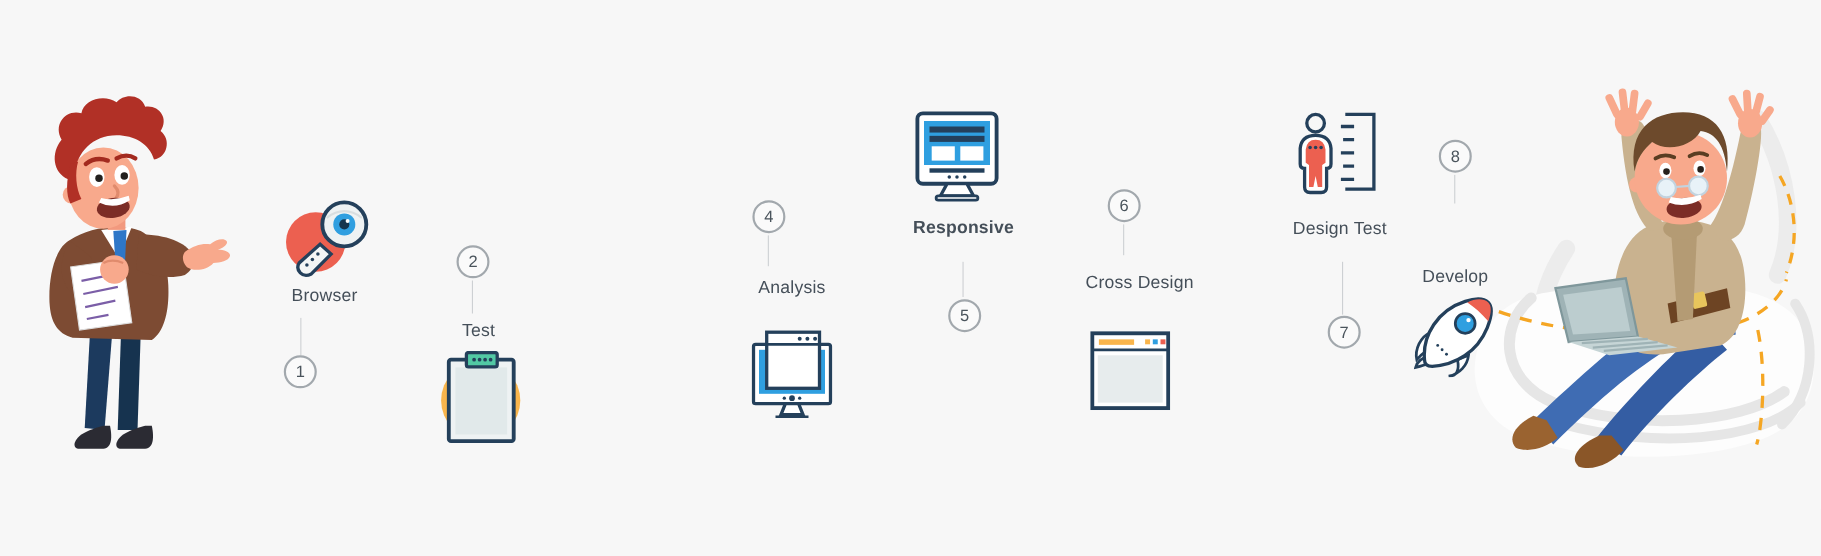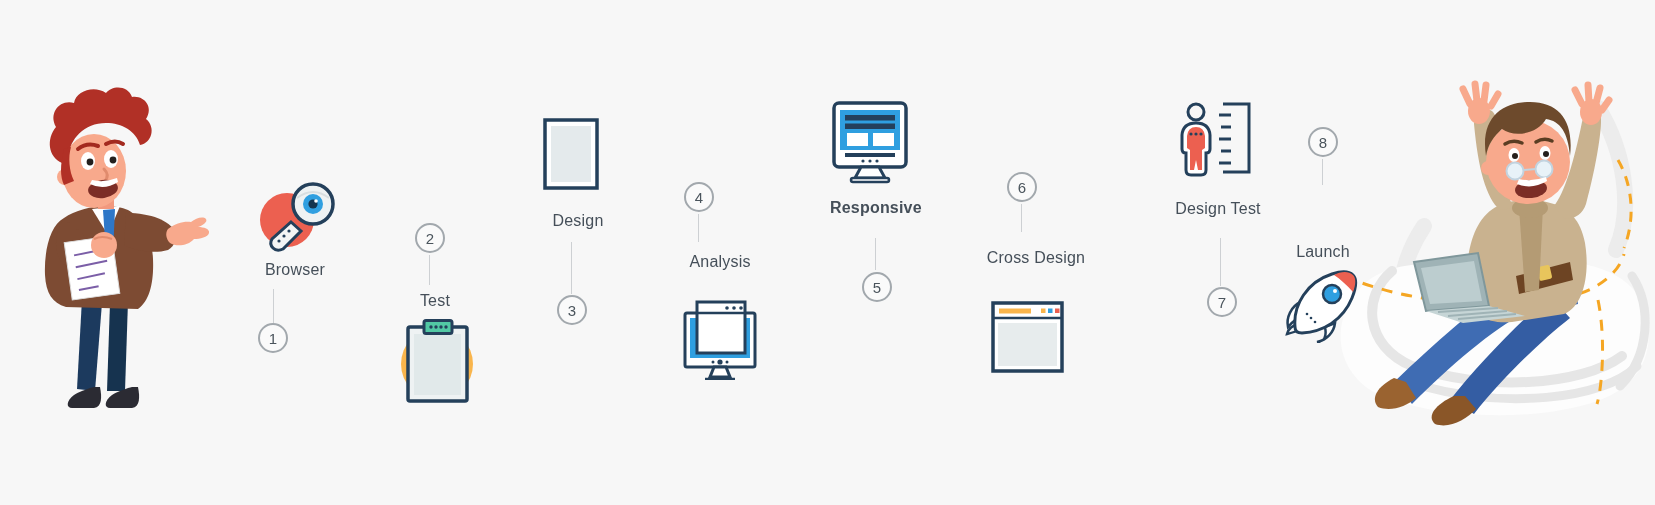--- a/index.html
+++ b/index.html
@@ -231,33 +231,20 @@
         <rect x="14" y="15" width="47" height="61" fill="#e1e9ea"></rect>
         <rect x="24" y="1.5" width="28" height="13" rx="2" fill="#52c9a4" stroke="#24405b" stroke-width="3"></rect>
         <circle cx="31" cy="8" r="1.7" fill="#24405b"></circle>
         <circle cx="36" cy="8" r="1.7" fill="#24405b"></circle>
         <circle cx="41" cy="8" r="1.7" fill="#24405b"></circle>
         <circle cx="46" cy="8" r="1.7" fill="#24405b"></circle>
       </svg>
     </div>
   </div>
 
-  <div class="step step-3">
-    <div class="icon">
-      <svg width="56" height="72" viewBox="0 0 56 72">
-        <rect x="2" y="2" width="52" height="68" fill="#ffffff" stroke="#24405b" stroke-width="3.5"></rect>
-        <rect x="8" y="8" width="40" height="56" fill="#e4eaec"></rect>
-      </svg>
-    </div>
-    <div class="label">Design</div>
-    <div class="connector"></div>
-    <div class="badge">
-        <span>3</span>
-      </div>
-  </div>
 
   <div class="step step-4">
     <div class="badge">
         <span>4</span>
       </div>
     <div class="connector"></div>
     <div class="label">Analysis</div>
     <div class="icon">
       <svg width="74" height="80" viewBox="0 0 74 80">
         <rect x="2" y="13" width="70" height="54" rx="2" fill="#ffffff" stroke="#24405b" stroke-width="3"></rect>
@@ -341,21 +328,21 @@
     <div class="badge">
         <span>7</span>
       </div>
   </div>
 
   <div class="step step-8">
     <div class="badge">
         <span>8</span>
       </div>
     <div class="connector"></div>
-    <div class="label">Launch</div>
+    <div class="label">Develop</div>
     <div class="icon">
       <svg width="75" height="75" viewBox="0 0 75 75">
 
         <path d="M14,56 Q4,58 2,66 Q10,64 14,62" fill="none" stroke="#24405b" stroke-width="2.5" stroke-linecap="round"></path>
 
         <path d="M16,34 C6,38 1,50 3,59 C9,52 15,48 23,45 Z" fill="#ffffff" stroke="#24405b" stroke-width="2.5"></path>
         <path d="M40,59 C42,69 39,74 32,74 C42,72 49,64 50,55 Z" fill="#ffffff" stroke="#24405b" stroke-width="2.5"></path>
 
         <path d="M10,59 C8,37 22,14 47,6 C56,3 64,3 68,7 C72,11 71,20 67,30 C58,52 38,64 17,65 C12,65 10,63 10,59 Z" fill="#ffffff" stroke="#24405b" stroke-width="3"></path>
 

